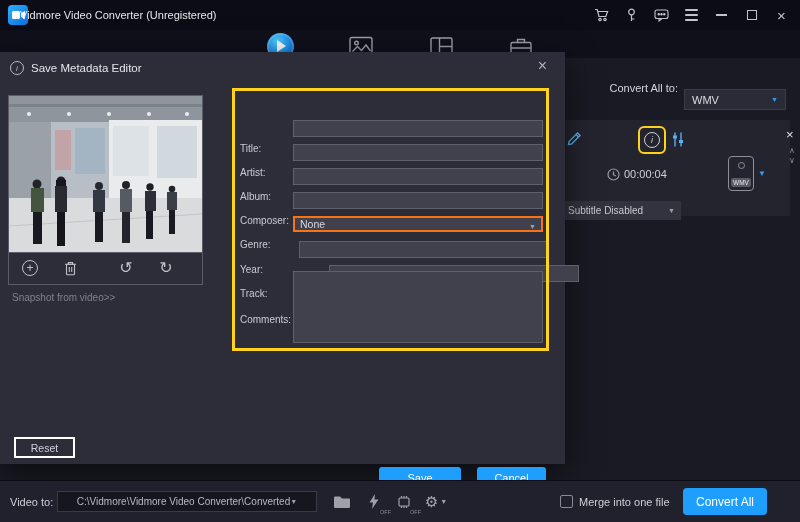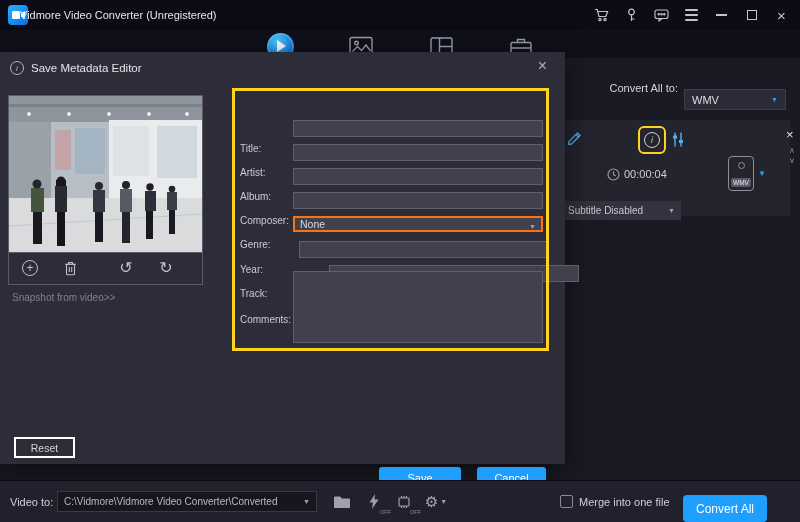--- a/index.html
+++ b/index.html
@@ -81,28 +81,28 @@
   .btn-plain { position:absolute; left:14px; top:385px; width:61px; height:21px; background:transparent;
                border:2px solid #ffffff; color:#d0d0d8; font-size:10.5px; font-family:"Liberation Sans",sans-serif; }
   .btn-blue { position:absolute; top:385px; height:21px; background:#1e9fff; border:none; border-radius:3px;
               color:#fff; font-size:11px; font-family:"Liberation Sans",sans-serif;margin-top:30px; }
 
   
   .bottombar { position:absolute; left:0; top:480px; width:800px; height:42px; background:#21212d;
                border-top:1px solid #0b0b14; z-index:6; }
   .saveto { position:absolute; left:10px; top:15px; font-size:11px; color:#d0d0d8; }
   .path-dd { position:absolute; left:57px; top:10px; width:260px; height:21px; background:#16161e; border:1px solid #3a3a46;
-             display:flex; align-items:center; justify-content:space-between; padding:0 6px; font-size:10px; color:#b8b8c2; }
+             display:flex; align-items:center; justify-content:center; padding:0 6px; font-size:10px; color:#b8b8c2; }
   .path-txt { white-space:nowrap; overflow:hidden; }
   .bb-btn { position:absolute; top:7px; width:27px; height:27px; display:flex; align-items:center; justify-content:center; }
   .off { position:absolute; right:-4px; bottom:0px; font-size:5.5px; color:#8c8c98; }
   .gearg { font-size:15px; color:#a8a8b2; line-height:1; }
   .chkbox { position:absolute; left:560px; top:14px; width:13px; height:13px; border:1px solid #8a8a96; border-radius:2px; background:transparent; }
   .merge-lbl { position:absolute; left:579px; top:15px; font-size:11px; color:#cfcfd6; }
-  .convert-btn { position:absolute; left:683px; top:14px; width:84px; height:27px; background:#1e9fff; border:none;
+  .convert-btn { position:absolute; left:683px; top:7px; width:84px; height:27px; background:#1e9fff; border:none;
                  border-radius:4px; color:#fff; font-size:12px; font-family:"Liberation Sans",sans-serif; }
 </style>
 </head>
 <body>
 
 <div class="screen">
 
   <div class="titlebar">
     <div class="logo">
       <svg width="13" height="10" viewBox="0 0 13 10">

